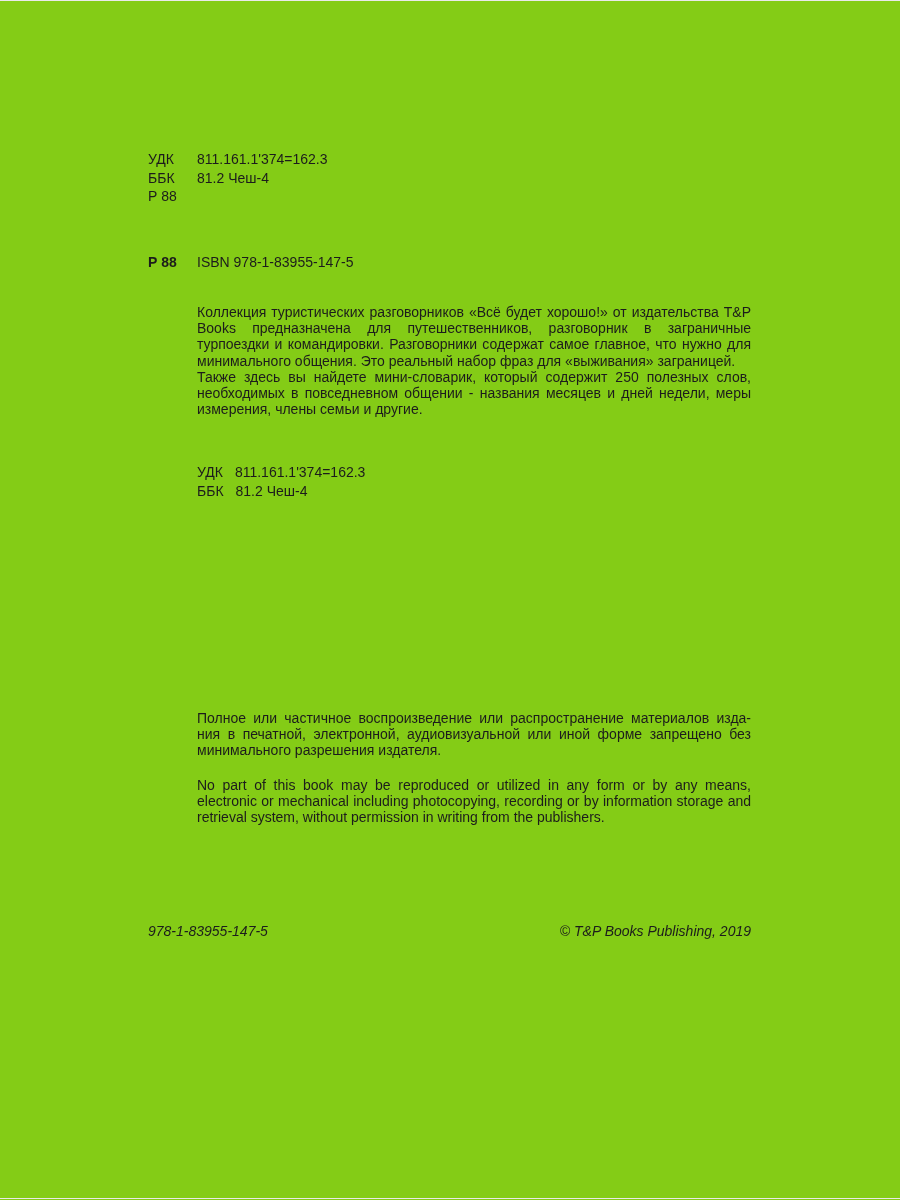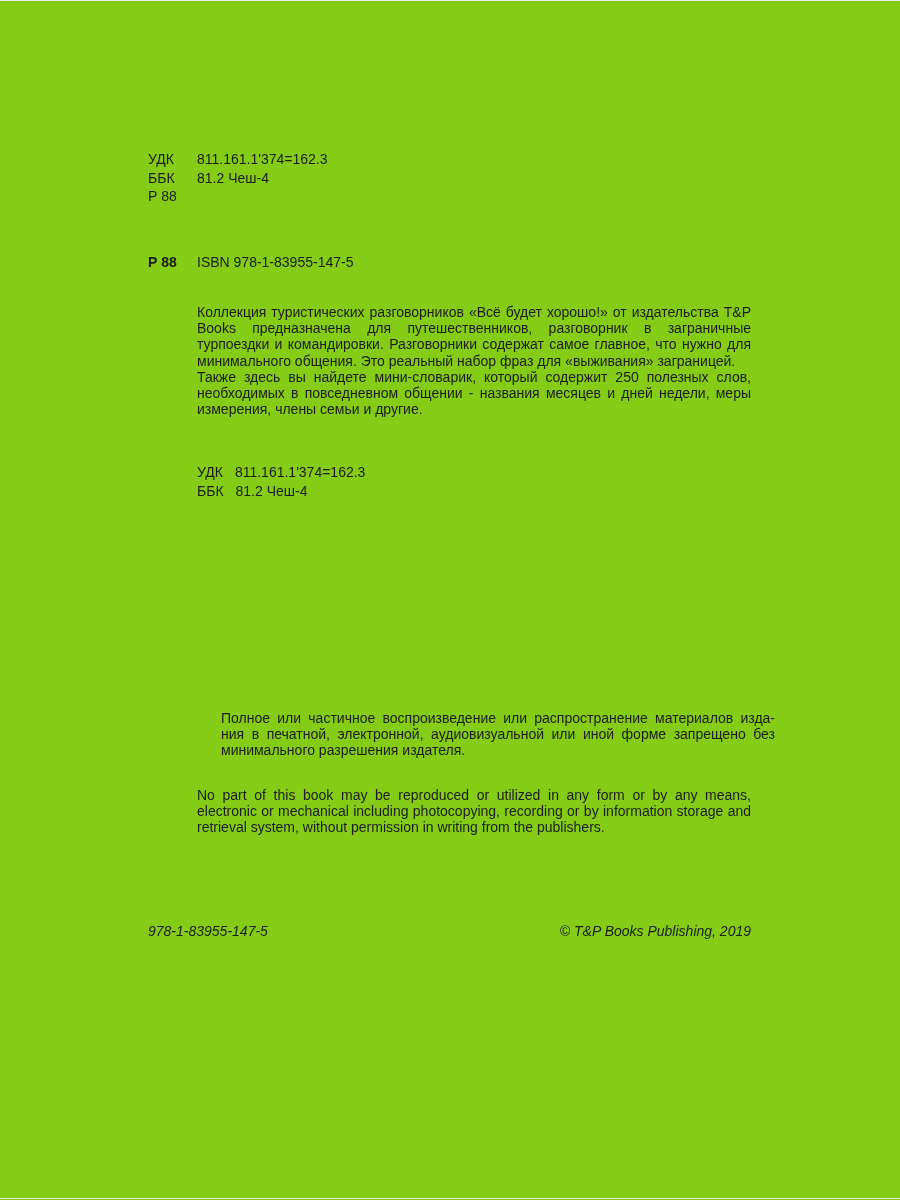--- a/index.html
+++ b/index.html
@@ -93,28 +93,26 @@
     white-space: nowrap;
   }
   .right-codes .rlabel { margin-right: 12px; }
 
   
   .copyright-ru {
     left: 197px;
     top: 710px;
     width: 554px;
     font-size: 14px;
-    margin-left: 24px;
   }
   .copyright-en {
     left: 197px;
     top: 777px;
     width: 554px;
     font-size: 14px;
-    margin-top: 10px;
   }
 
   
   .footer {
     left: 148px;
     top: 923px;
     width: 603px;
     font-size: 14px;
     line-height: 17px;
     display: flex;

